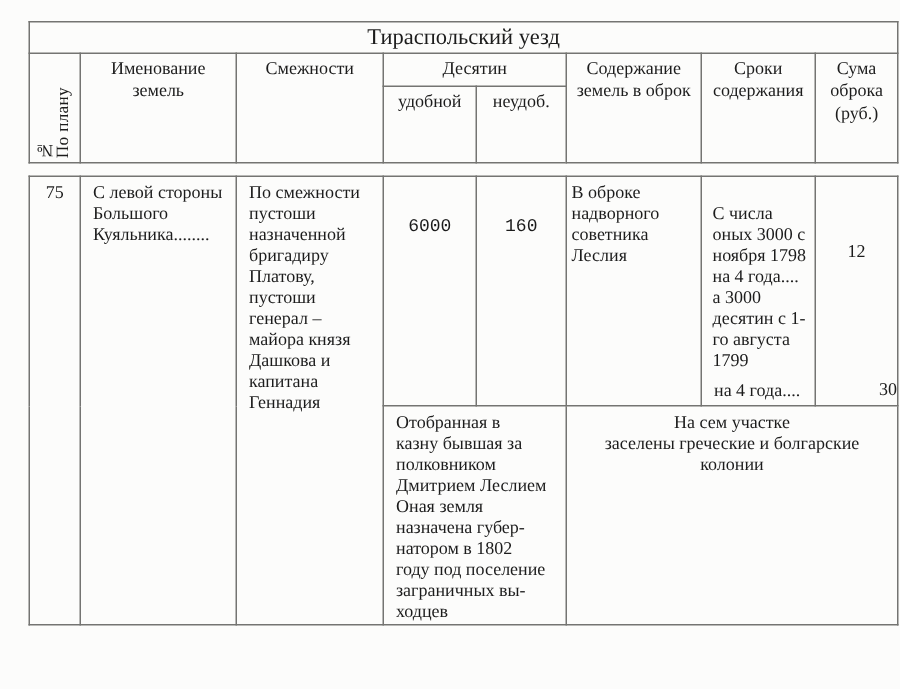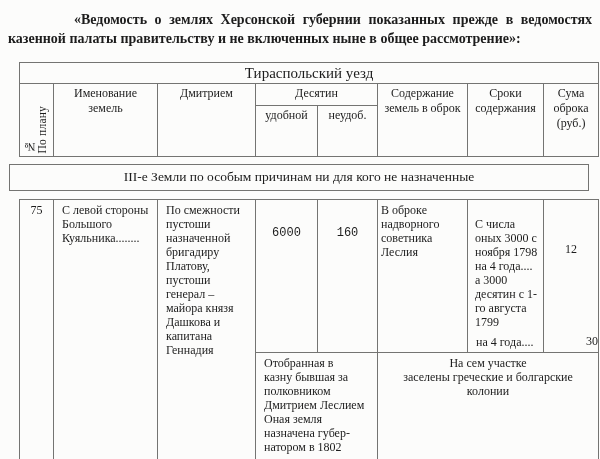--- a/index.html
+++ b/index.html
@@ -128,21 +128,20 @@
     white-space: pre-line;
     text-align: center;
     padding-top: 3px;
   }
 </style>
 </head>
 <body>
 
 <div class="page">
 
-  <p class="doc-title">«Ведомость о землях Херсонской губернии показанных прежде в ведомостях казенной палаты правительству и не включенных ныне в общее рассмотрение»:</p>
 
   <table class="header-table">
     <colgroup>
       <col style="width:34px">
         <col style="width:104px">
         <col style="width:98px">
       <col style="width:62px">
         <col style="width:60px">
         <col style="width:90px">
       <col style="width:76px">
@@ -152,40 +151,37 @@
         <tr class="uyezd-row">
       <td colspan="8">Тираспольский уезд</td>
     </tr>
     <tr class="head-top">
       <td rowspan="2" class="vhead">
         <div class="vtext">№
 По плану</div>
       </td>
       <td rowspan="2" class="colhead">Именование
 земель</td>
-      <td rowspan="2" class="colhead">Дмитрием</td>
+      <td rowspan="2" class="colhead">Смежности</td>
       <td colspan="2" class="colhead">Десятин</td>
       <td rowspan="2" class="colhead">Содержание
 земель в оброк</td>
       <td rowspan="2" class="colhead">Сроки
 содержания</td>
       <td rowspan="2" class="colhead">Сума
 оброка
 (руб.)</td>
     </tr>
     <tr class="head-sub">
       <td class="colhead">удобной</td>
       <td class="colhead">неудоб.</td>
     </tr>
   </tbody>
     </table>
 
-  <div class="section-box">
-    <span>III-е Земли по особым причинам ни для кого не назначенные</span>
-  </div>
 
   <table class="records-table">
     <colgroup>
       <col style="width:34px">
         <col style="width:104px">
         <col style="width:98px">
       <col style="width:62px">
         <col style="width:60px">
         <col style="width:90px">
       <col style="width:76px">

